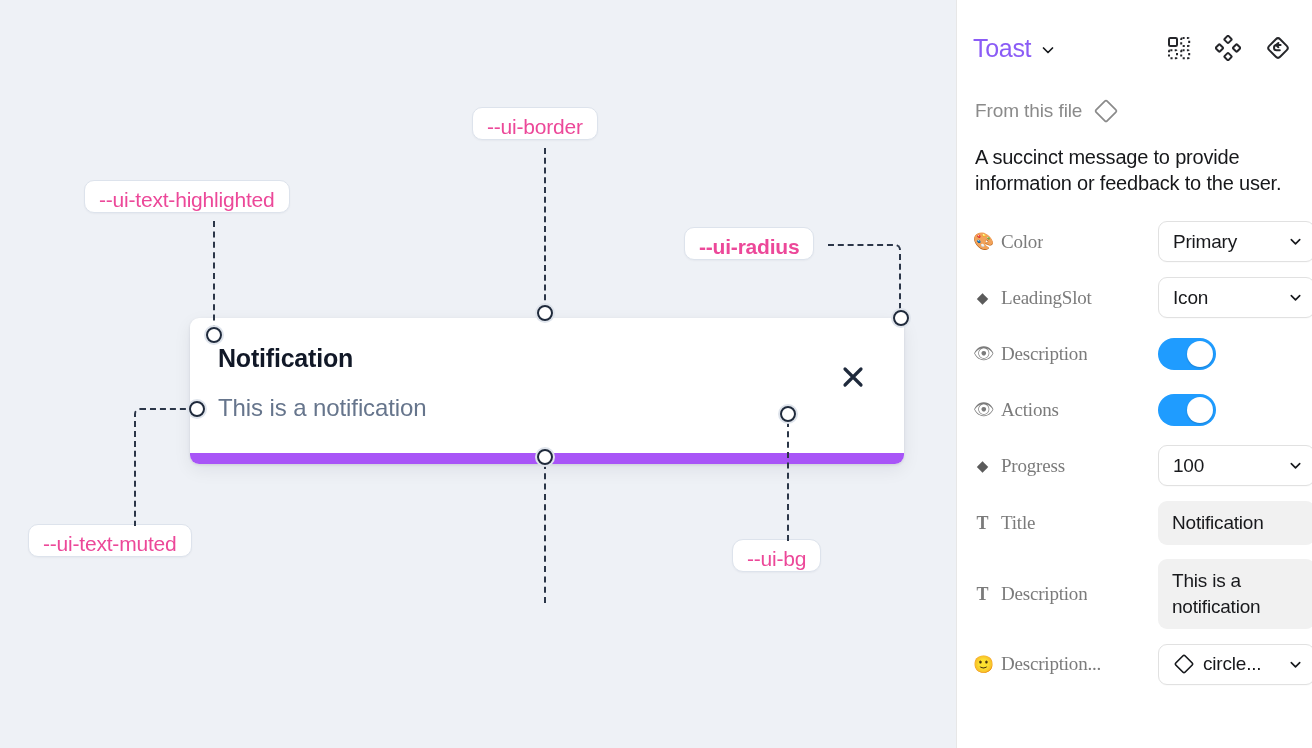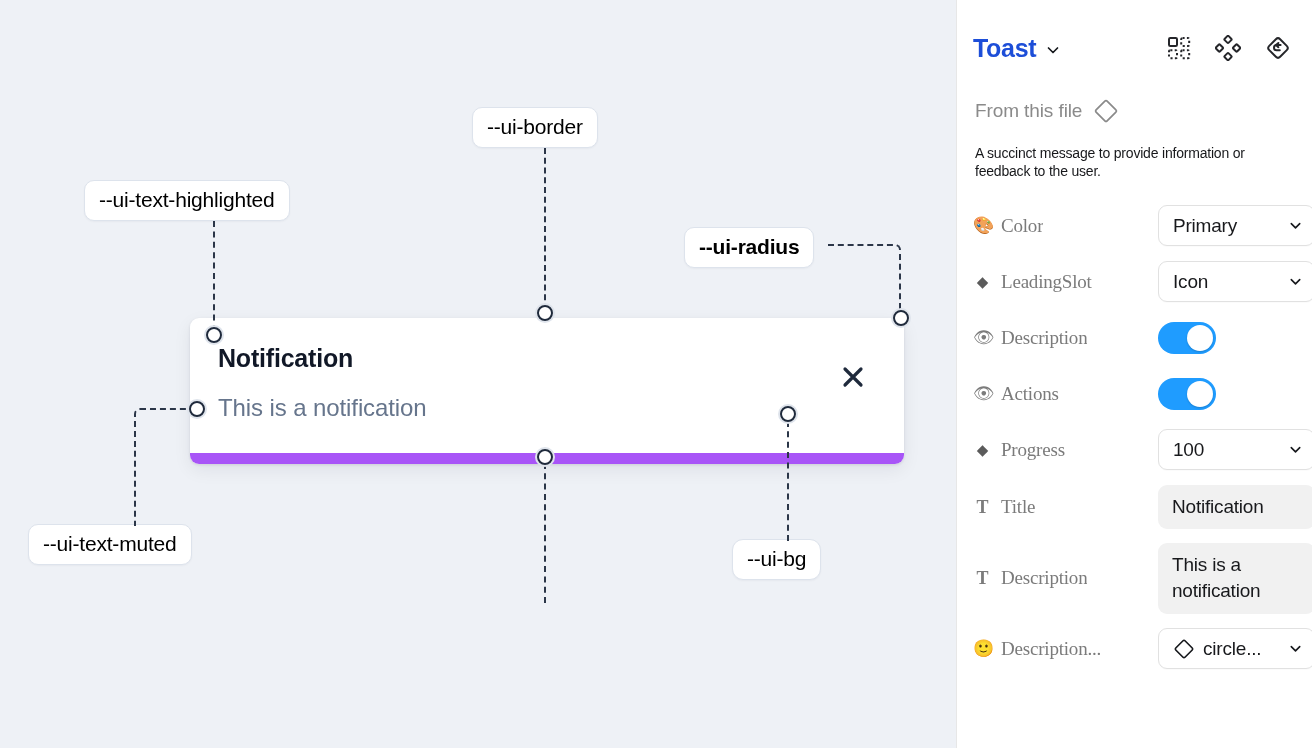--- a/index.html
+++ b/index.html
@@ -78,23 +78,23 @@
     height: 11px;
     background: #a855f7;
   }
 
   
   .pill {
     position: absolute;
     background: #ffffff;
     border: 1.5px solid #dde3ec;
     border-radius: 10px;
-    padding: 7px 14px 8px 14px;
+    padding: 7px 14px 0 14px;
     font-size: 21px;
-    color: #000000;
+    color: #ec4899;
     white-space: nowrap;
     letter-spacing: -0.2px;
     box-shadow: 0 1px 2px rgba(16,24,40,0.04);
   }
 
   
   .handle {
     position: absolute;
     width: 20px;
     height: 20px;
@@ -146,22 +146,22 @@
   }
 
   .panel-header {
     display: flex;
     align-items: center;
     height: 70px;
     padding-top: 26px;
   }
   .panel-title {
     font-size: 25px;
-    font-weight: 700;
-    color: #1d4ed8;
+    font-weight: 400;
+    color: #8b5cf6;
     letter-spacing: -0.3px;
   }
   .title-chevron {
     margin-left: 9px;
     margin-top: 4px;
     display: flex;
     cursor: pointer;
   }
   .header-icons {
     margin-left: auto;
@@ -181,21 +181,21 @@
   }
   .from-file-label {
     font-size: 19px;
     color: #8a8a8a;
     letter-spacing: -0.1px;
   }
 
   .panel-desc {
     margin-top: 20px;
     padding-left: 2px;
-    font-size: 14px;
+    font-size: 20px;
     line-height: 1.32;
     color: #17181b;
     letter-spacing: -0.2px;
   }
 
   
   .props { margin-top: 24px; }
   .prop-row {
     display: flex;
     align-items: center;

